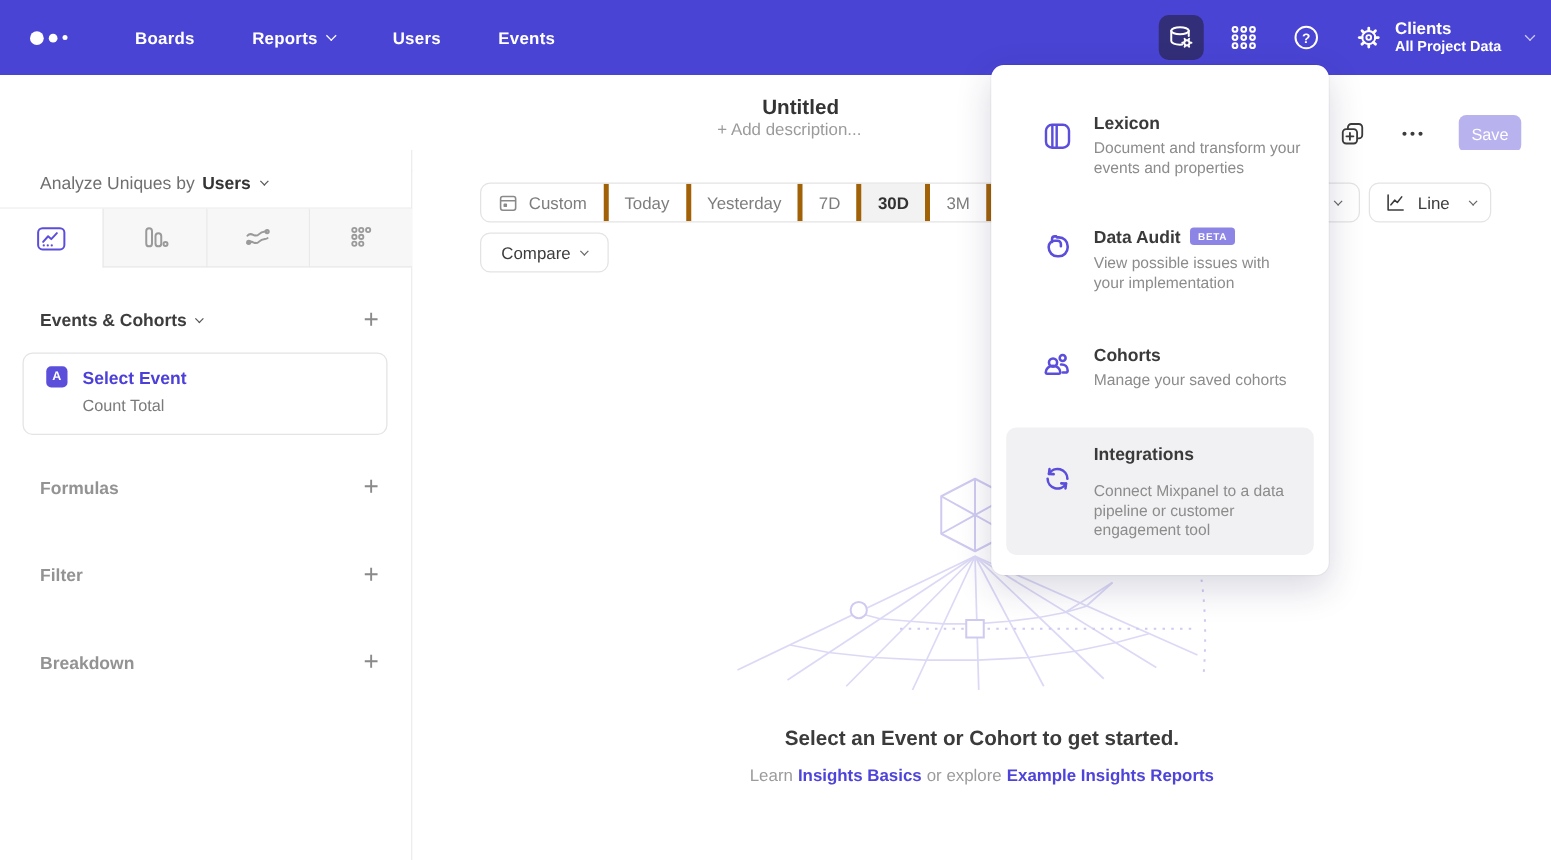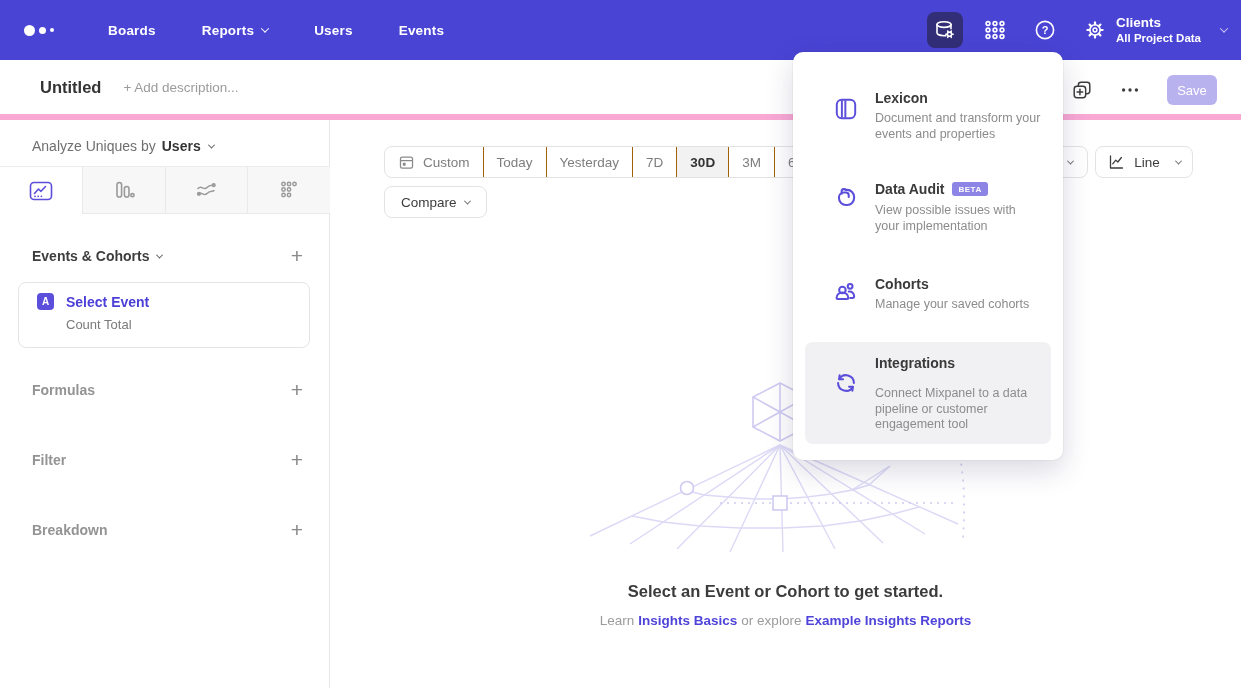--- a/index.html
+++ b/index.html
@@ -20,21 +20,21 @@
   .searchbar .skey { color:#aaa5ef; font-size:12.5px; font-weight:400; }
   .navicons { position:absolute; right:128px; top:0; height:60px; display:flex; align-items:center; gap:14px; }
   .iconbtn { width:36px; height:36px; border-radius:8px; display:flex; align-items:center; justify-content:center; cursor:pointer; }
   .iconbtn.active { background:#322e77; }
   .projswitch { position:absolute; right:14px; top:0; height:60px; display:flex; align-items:center; gap:12px; cursor:pointer; }
   .projname { color:#fff; font-size:13.5px; font-weight:700; line-height:17px; }
   .projscope { color:#fff; font-size:11.5px; font-weight:700; line-height:15px; }
   .projswitch .chev { color:#cfccf4; }
 
   
-  .reportbar { position:absolute; top:60px; left:0; width:100%; height:60px; background:#fff; border-bottom:6px solid #f9a8d4; display:flex; align-items:center; }
+  .reportbar { position:absolute; top:77px; left:0; width:100%; height:60px; background:#fff; border-bottom:1px solid #f9a8d4; display:flex; align-items:center;flex-direction:column; }
   .rtitle { margin-left:40px; font-size:16.5px; font-weight:700; color:#343434; cursor:text; }
   .rdesc { margin-left:22px; font-size:13.5px; color:#9b9b9b; cursor:text; }
   .ractions { position:absolute; right:24px; top:0; height:60px; display:flex; align-items:center; gap:26px; }
   .ricon { width:22px; height:22px; display:flex; align-items:center; justify-content:center; cursor:pointer; color:#3c3c3c; }
   .savebtn { width:50px; height:30px; border:none; border-radius:6px; background:#b8b2ef; color:#fff; font-size:13px; font-weight:400; font-family:inherit; cursor:default; }
 
   
   .sidebar { position:absolute; top:120px; left:0; width:330px; height:568px; background:#fff; border-right:1px solid #e7e7e7; }
   .analyze { position:absolute; top:8px; left:32px; height:36px; display:flex; align-items:center; font-size:14px; color:#6f6f6f; }
   .analyze b { color:#343434; font-weight:700; margin-left:6px; display:flex; align-items:center; cursor:pointer; }
@@ -50,21 +50,21 @@
   .plus { margin-left:auto; font-size:21px; font-weight:400; color:#8a8a8a; cursor:pointer; line-height:20px; }
   .eventcard { position:absolute; top:162px; left:18px; width:292px; height:66px; border:1px solid #e4e4e4; border-radius:8px; background:#fff; padding:10px 18px; cursor:pointer; }
   .eventrow { display:flex; align-items:center; gap:12px; }
   .abadge { width:17px; height:17px; border-radius:4px; background:#5b4edb; color:#fff; font-size:10px; font-weight:700; display:flex; align-items:center; justify-content:center; }
   .evtitle { font-size:14px; font-weight:600; color:#4c40d9; }
   .evsub { margin-left:29px; margin-top:7px; font-size:13px; color:#7a7a7a; }
 
   
   .main { position:absolute; top:120px; left:330px; width:911px; height:568px; background:#fff; }
   .datectrl { position:absolute; left:54px; top:26px; height:32px; display:flex; background:#fff; border:1px solid #e3e3e3; border-radius:8px; overflow:hidden; }
-  .dcell { display:flex; align-items:center; justify-content:center; padding:0 13px; font-size:13.5px; color:#7d7d7d; border-left:1px solid #a16207; cursor:pointer; white-space:nowrap; }
+  .dcell { display:flex; align-items:center; justify-content:center; padding:0 13px; font-size:13.5px; color:#7d7d7d; border-left:4px solid #a16207; cursor:pointer; white-space:nowrap; }
   .dcell:first-child { border-left:none; gap:8px; }
   .dcell.sel { background:#f2f2f2; color:#333; font-weight:700; }
   .comparebtn { position:absolute; left:54px; top:66px; height:32px; padding:0 16px; display:flex; align-items:center; background:#fff; border:1px solid #e3e3e3; border-radius:8px; font-size:13.5px; color:#3c3c3c; font-weight:400; cursor:pointer; }
   .comparebtn .chev { width:5px; height:5px; color:#666; }
   .fragbtn { position:absolute; left:670px; top:26px; width:88px; height:32px; background:#fff; border:1px solid #e3e3e3; border-radius:8px; display:flex; align-items:center; justify-content:flex-end; padding-right:14px; z-index:1; cursor:pointer; }
   .fragbtn .chev { width:5px; height:5px; color:#666; }
   .linebtn { position:absolute; left:765px; top:26px; width:98px; height:32px; background:#fff; border:1px solid #e3e3e3; border-radius:8px; display:flex; align-items:center; justify-content:center; gap:8px; font-size:13.5px; color:#3c3c3c; cursor:pointer; }
   .linebtn .chev { width:5px; height:5px; color:#666; }
   .wire { position:absolute; left:250px; top:258px; }
   .empty { position:absolute; top:462px; left:0; width:100%; text-align:center; }

